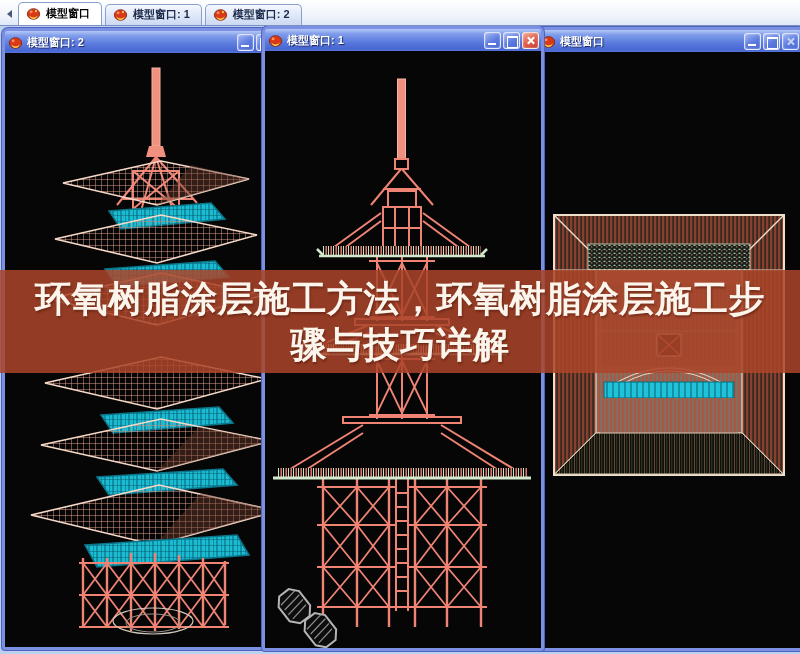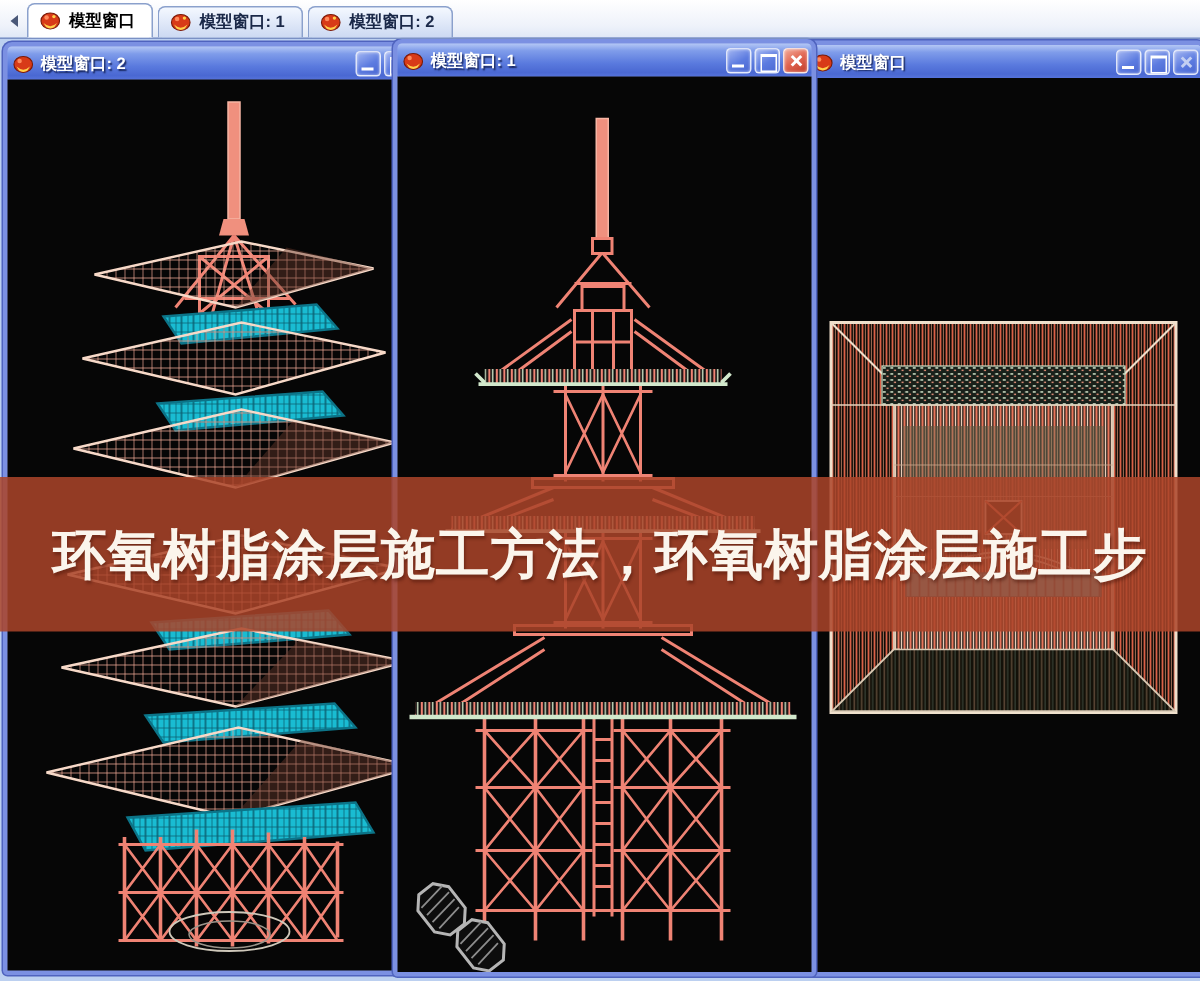--- a/index.html
+++ b/index.html
@@ -79,21 +79,20 @@
     position:absolute; left:0; right:0; top:22px; bottom:0;
     background:#060606; overflow:hidden; cursor:crosshair;
   }
   .viewport svg { display:block; width:100%; height:100%; }
   
   .banner {
     position:absolute; left:0; top:270px; width:800px; height:103px; z-index:30;
     background:rgba(171,69,42,.86);
     display:flex; flex-direction:column; justify-content:center; align-items:center;
     pointer-events:none;
-    margin-top:48px;
   }
   .banner .bline {
     color:#fbf5ec; font-size:36px; font-weight:bold; line-height:46px;
     letter-spacing:.5px; text-align:center; white-space:nowrap;
     text-shadow:1px 2px 2px rgba(70,20,8,.45);
   }
 </style>
 </head>
 <body>
 
@@ -318,13 +317,14 @@
       <path d="M76 332 Q131 300 186 332 M84 332 Q131 306 178 332" stroke="#e6d4be" stroke-width="1.2" fill="none"></path>
       <rect x="66" y="330" width="130" height="16" fill="url(#Rcy)" stroke="#0a6a7c" stroke-width="1"></rect>
       <rect x="62" y="346" width="138" height="35" fill="url(#Rv2)"></rect>
       <polygon points="58,381 204,381 245,422 17,422" fill="url(#Rvd)" stroke="#d8c8b2" stroke-width="1"></polygon>
     </svg>
   </div>
 </div>
 
 <div class="banner">
   <div class="bline">环氧树脂涂层施工方法，环氧树脂涂层施工步</div>
+  <div class="bline">骤与技巧详解</div>
 </div>
 
 </body></html>

